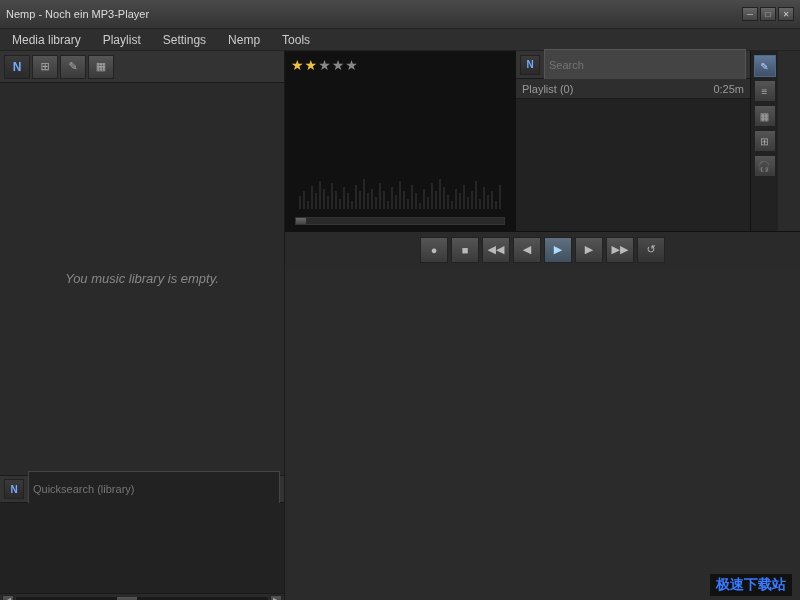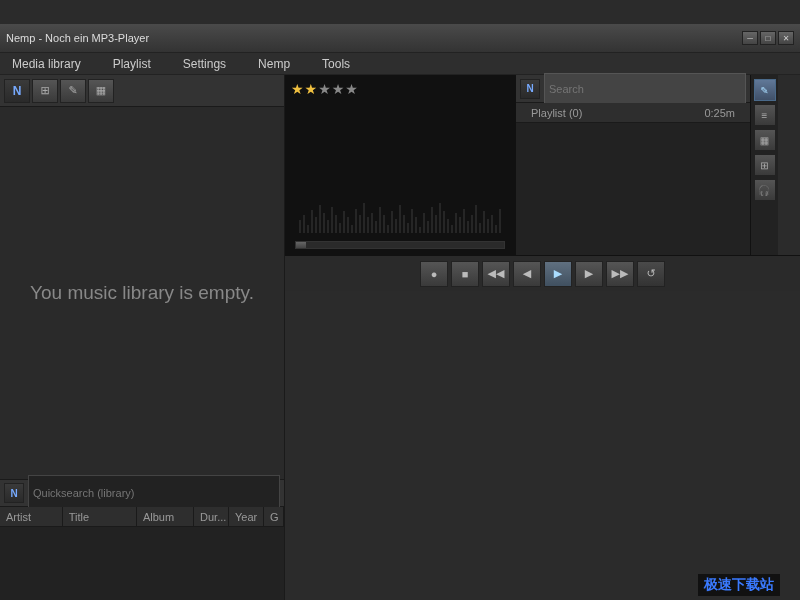--- a/index.html
+++ b/index.html
@@ -16,21 +16,20 @@
 
     
     #title-bar {
       background: linear-gradient(to bottom, #4a4a4a, #333);
       height: 22px;
       display: flex;
       align-items: center;
       justify-content: space-between;
       padding: 14px 6px;
       border-bottom: 1px solid #222;
-      margin-top: 24px;
     }
     #title-text {
       font-size: 11px;
       color: #ddd;
     }
     #window-controls {
       display: flex;
       gap: 2px;
     }
     .win-btn {
@@ -47,21 +46,21 @@
     }
 
     
     #menu-bar {
       background: #2e2e2e;
       height: 22px;
       display: flex;
       align-items: center;
       padding: 0 4px;
       border-bottom: 1px solid #222;
-      gap: 16px;
+      gap: 6px;
     }
     .menu-item {
       padding: 2px 8px;
       color: #ccc;
       font-size: 12px;
       cursor: pointer;
     }
 
     
     #main-container {
@@ -107,22 +106,23 @@
       font-size: 12px;
     }
 
     
     #library-content {
       flex: 1;
       display: flex;
       align-items: center;
       justify-content: center;
       color: #888;
-      font-size: 19px;
+      font-size: 13px;
       line-height: 1.6;
+      font-style: italic;
     }
 
     
     #quicksearch-bar {
       height: 28px;
       background: #333;
       border-top: 1px solid #1a1a1a;
       border-bottom: 1px solid #1a1a1a;
       display: flex;
       align-items: center;
@@ -308,21 +308,21 @@
       padding: 0 4px;
       outline: none;
     }
 
     #playlist-info-bar {
       height: 20px;
       background: #2e2e2e;
       display: flex;
       align-items: center;
       justify-content: space-between;
-      padding: 0 15px;
+      padding: 0 6px;
       border-bottom: 1px solid #1a1a1a;
       font-size: 11px;
       color: #999;
     }
 
     #playlist-content {
       flex: 1;
       background: #222;
     }
 
@@ -385,21 +385,21 @@
     .plugin-btn.active {
       background: linear-gradient(to bottom, #607898, #405068);
       color: #adf;
       border-color: #4a6a8a;
     }
 
     
     #watermark {
       position: absolute;
       bottom: 4px;
-      right: 20px;
+      right: 8px;
       color: #3a7aff;
       font-size: 14px;
       font-weight: bold;
       background: #111;
       padding: 2px 6px;
     }
   </style>
 </head>
 <body>
 
@@ -433,28 +433,20 @@
 
     <div id="library-content">
       <span>You music library is empty.</span>
     </div>
 
     <div id="quicksearch-bar">
       <div class="logo-small">N</div>
       <input id="quicksearch-input" type="text" placeholder="Quicksearch (library)" style="">
     </div>
 
-    <div id="table-header">
-      <div class="col-header col-artist">Artist</div>
-      <div class="col-header col-title">Title</div>
-      <div class="col-header col-album">Album</div>
-      <div class="col-header col-dur">Dur...</div>
-      <div class="col-header col-year">Year</div>
-      <div class="col-header col-g">G</div>
-    </div>
 
     <div id="library-rows"></div>
 
     <div id="bottom-scrollbar">
       <div class="scroll-arrow">◀</div>
       <div class="scroll-track">
         <div class="scroll-thumb"></div>
       </div>
       <div class="scroll-arrow">▶</div>
     </div>

